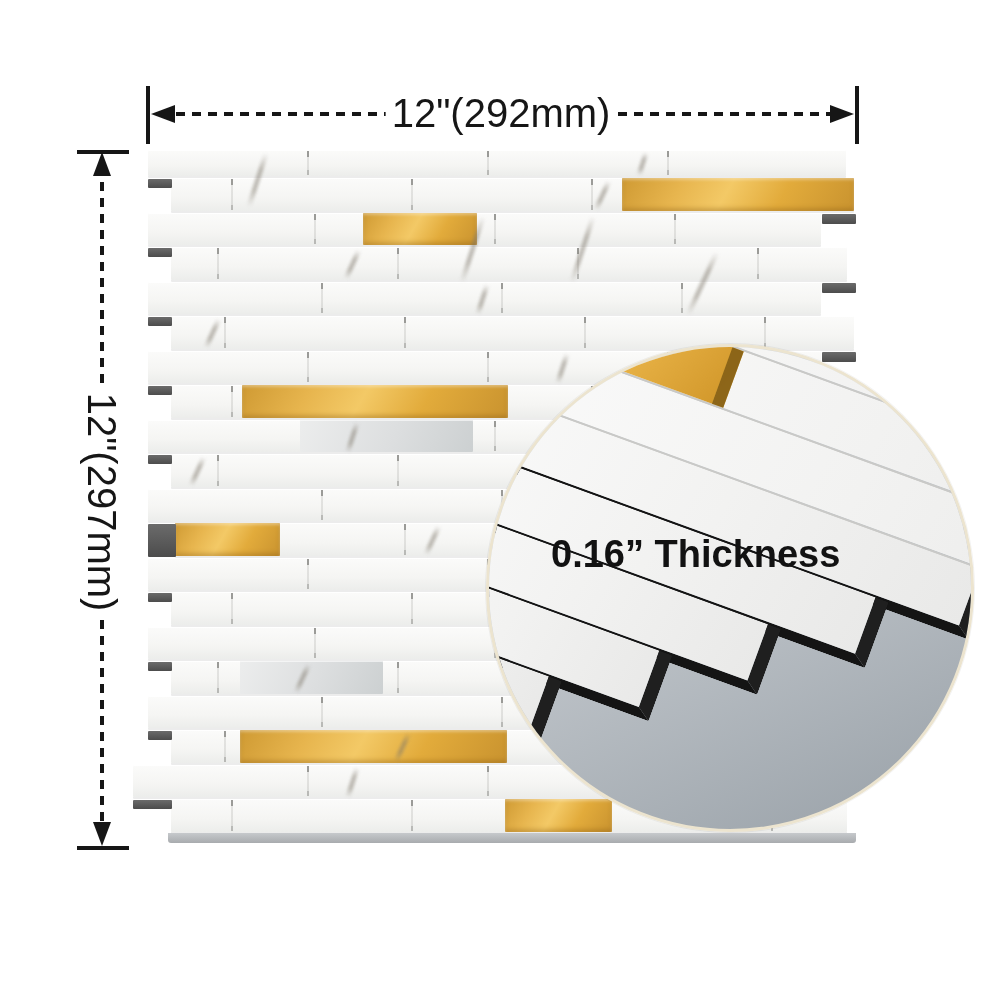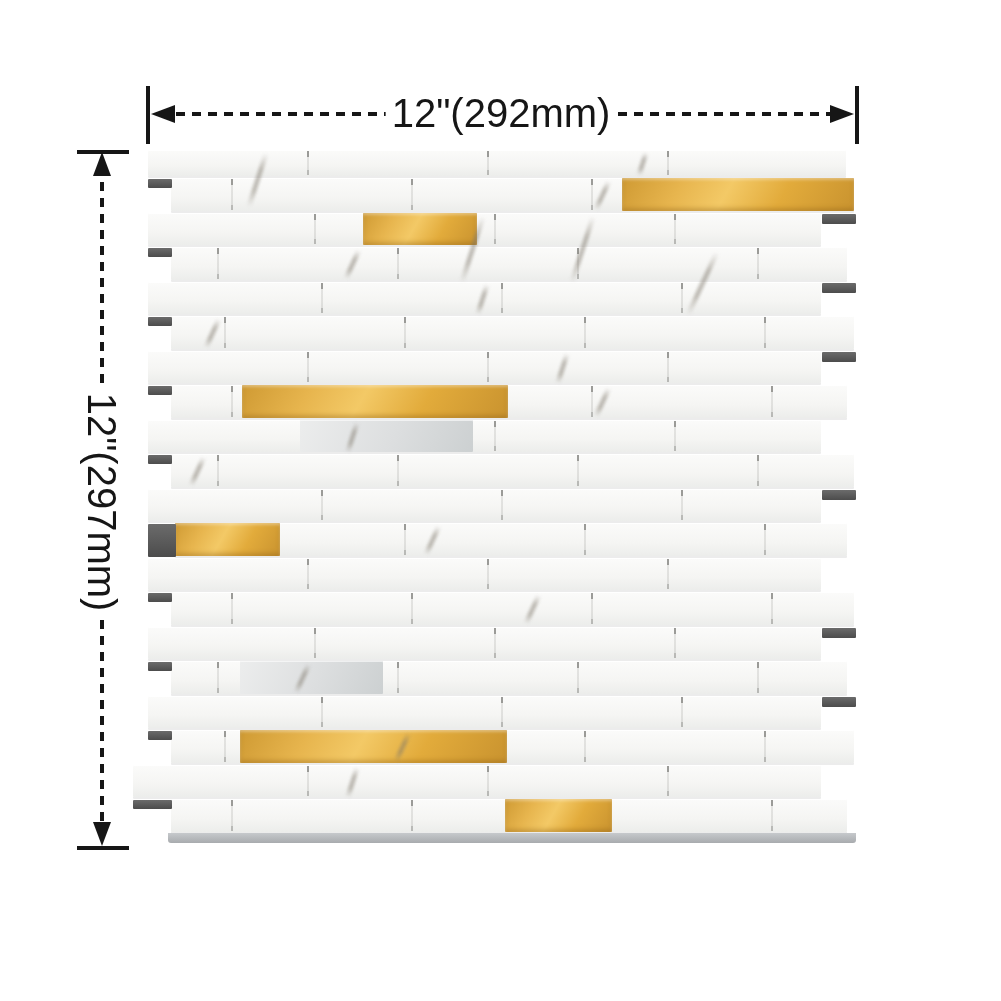--- a/index.html
+++ b/index.html
@@ -196,20 +196,36 @@
       <div class="stub" style="left: 133px; top: 800px; width: 39px; height: 9px;"></div>
       <div class="stub" style="left: 822px; top: 213.5px; width: 34px; height: 10px;"></div>
       <div class="stub" style="left: 822px; top: 282.5px; width: 34px; height: 10px;"></div>
       <div class="stub" style="left: 822px; top: 351.5px; width: 34px; height: 10px;"></div>
       <div class="stub" style="left: 822px; top: 489.5px; width: 34px; height: 10px;"></div>
       <div class="stub" style="left: 822px; top: 627.5px; width: 34px; height: 10px;"></div>
       <div class="stub" style="left: 822px; top: 696.5px; width: 34px; height: 10px;"></div>
     </div>
   <div class="bottom-edge"></div>
 
+  <div class="inset">
+    <div class="inset-rot" id="insetRot">
+        <div class="istrip full" style="left: -430px; top: -289px; width: 860px; height: 60px;"></div>
+        <div class="istrip full" style="left: -430px; top: -227px; width: 860px; height: 60px;">
+          <div class="igold" style="width: 350px;"></div>
+        </div>
+        <div class="istrip full" style="left: -430px; top: -165px; width: 860px; height: 60px;"></div>
+        <div class="istrip cut" style="left: -430px; top: -103px; width: 658px; height: 60px;"></div>
+        <div class="istrip cut" style="left: -430px; top: -41px; width: 570px; height: 60px;"></div>
+        <div class="istrip cut" style="left: -430px; top: 21px; width: 478px; height: 60px;"></div>
+        <div class="istrip cut" style="left: -430px; top: 83px; width: 385px; height: 60px;"></div>
+        <div class="istrip cut" style="left: -430px; top: 145px; width: 290px; height: 60px;"></div>
+        <div class="istrip big" style="left: -430px; top: 207px; width: 280px; height: 62px;"></div>
+      </div>
+    <div class="inset-label" id="insetLabel" style="left: 62px; top: 186px;">0.16” Thickness</div>
+  </div>
 
   <div class="dim">
     <div class="endbar eb-t-l"></div>
     <div class="endbar eb-t-r"></div>
     <div class="dash dash-h dash-t-l"></div>
     <div class="dash dash-h dash-t-r"></div>
     <div class="arrow ar-t-l"></div>
     <div class="arrow ar-t-r"></div>
     <div class="dim-label dl-top">12"(292mm)</div>
   </div>

